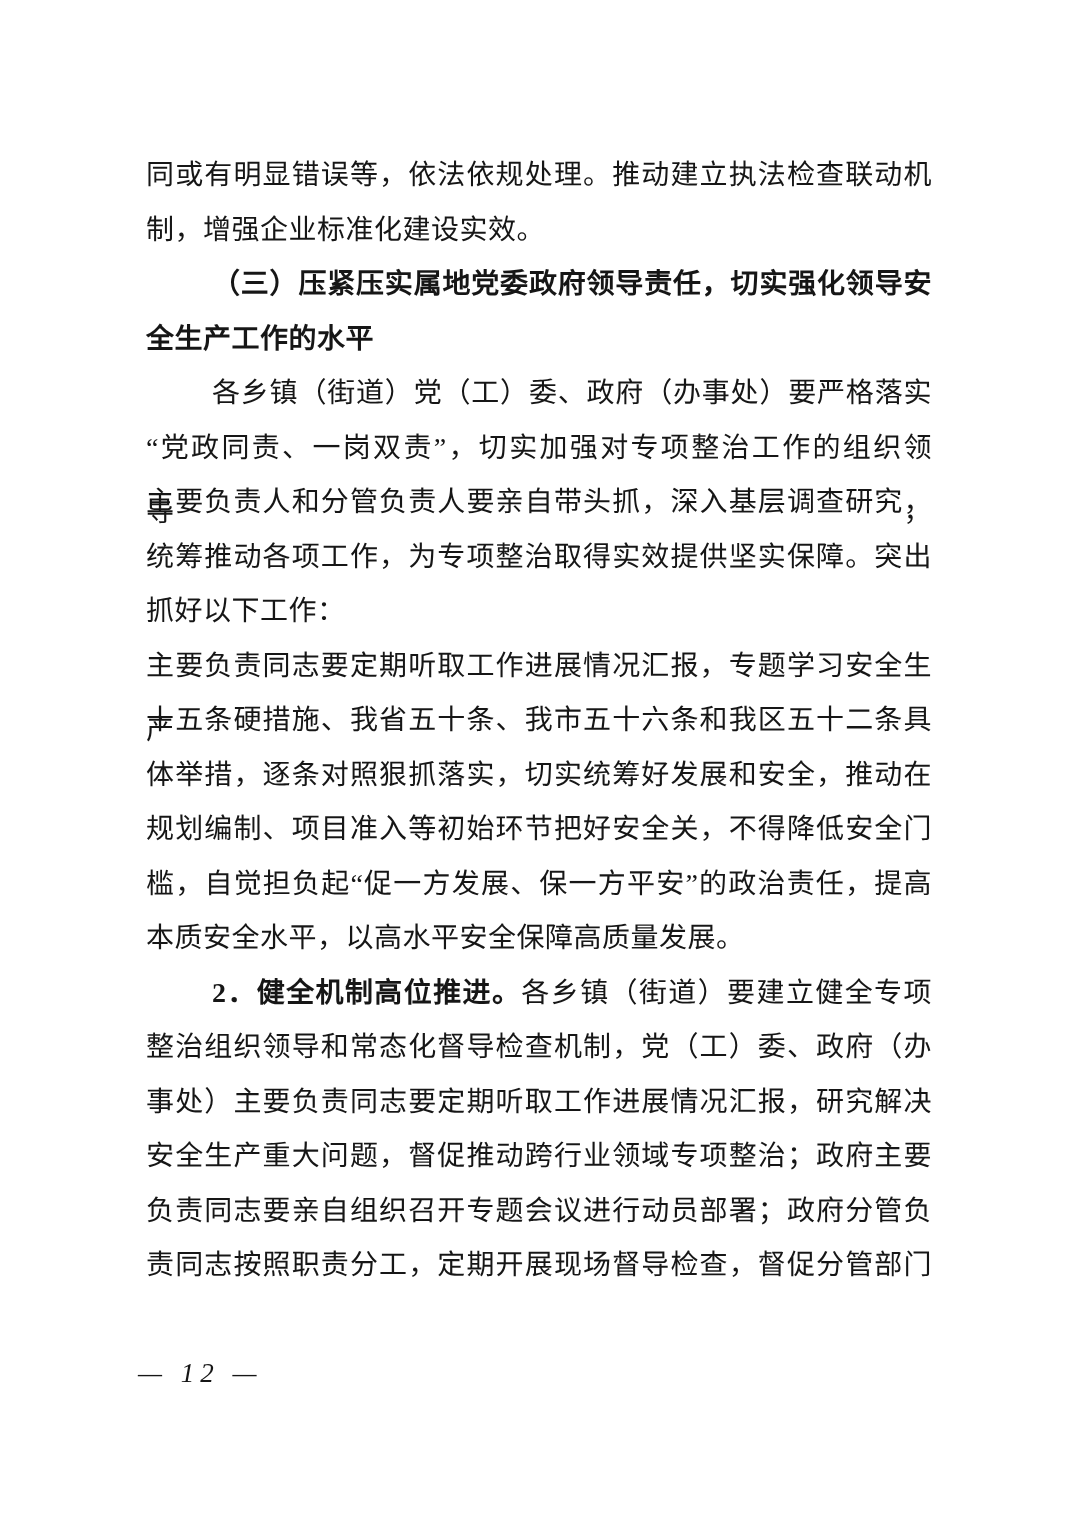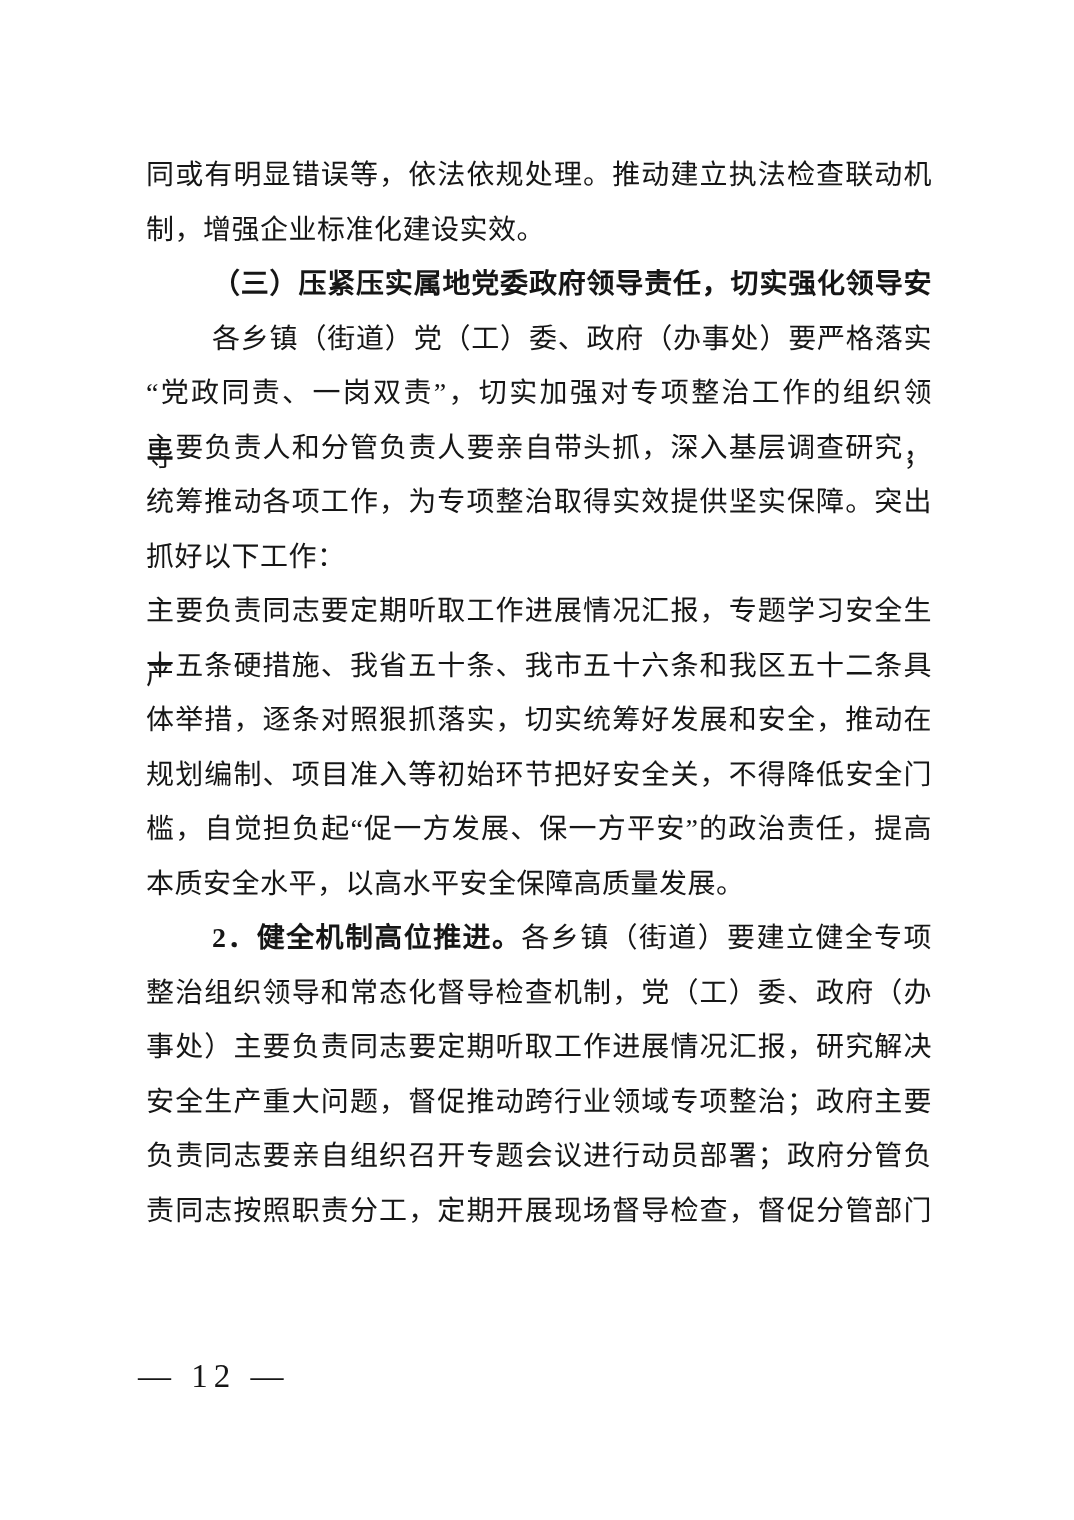--- a/index.html
+++ b/index.html
@@ -43,33 +43,35 @@
   .line.indent {
     text-indent: 66px;
   }
   .bold {
     font-weight: bold;
   }
   .footer {
     position: absolute;
     left: 138px;
     top: 1358px;
-    font-size: 33px;
+    font-size: 27px;
     letter-spacing: 6px;
     color: #161616;
+    font-style: italic;
   }
 </style>
 </head>
 <body>
 
 <div class="page">
   <div class="doc-body">
       <div class="line justify"><span>同或有明显错误等，依法依规处理。推动建立执法检查联动机</span></div>
       <div class="line flush"><span>制，增强企业标准化建设实效。</span></div>
       <div class="line justify indent"><span class="bold">（三）压紧压实属地党委政府领导责任，切实强化领导安</span></div>
+      <div class="line flush"><span class="bold">全生产工作的水平</span></div>
       <div class="line justify indent"><span>各乡镇（街道）党（工）委、政府（办事处）要严格落实</span></div>
       <div class="line justify"><span>“党政同责、一岗双责”，切实加强对专项整治工作的组织领导，</span></div>
       <div class="line justify"><span>主要负责人和分管负责人要亲自带头抓，深入基层调查研究，</span></div>
       <div class="line justify"><span>统筹推动各项工作，为专项整治取得实效提供坚实保障。突出</span></div>
       <div class="line flush"><span>抓好以下工作：</span></div>
       <div class="line justify"><span>主要负责同志要定期听取工作进展情况汇报，专题学习安全生产</span></div>
       <div class="line justify"><span>十五条硬措施、我省五十条、我市五十六条和我区五十二条具</span></div>
       <div class="line justify"><span>体举措，逐条对照狠抓落实，切实统筹好发展和安全，推动在</span></div>
       <div class="line justify"><span>规划编制、项目准入等初始环节把好安全关，不得降低安全门</span></div>
       <div class="line justify"><span>槛，自觉担负起“促一方发展、保一方平安”的政治责任，提高</span></div>

